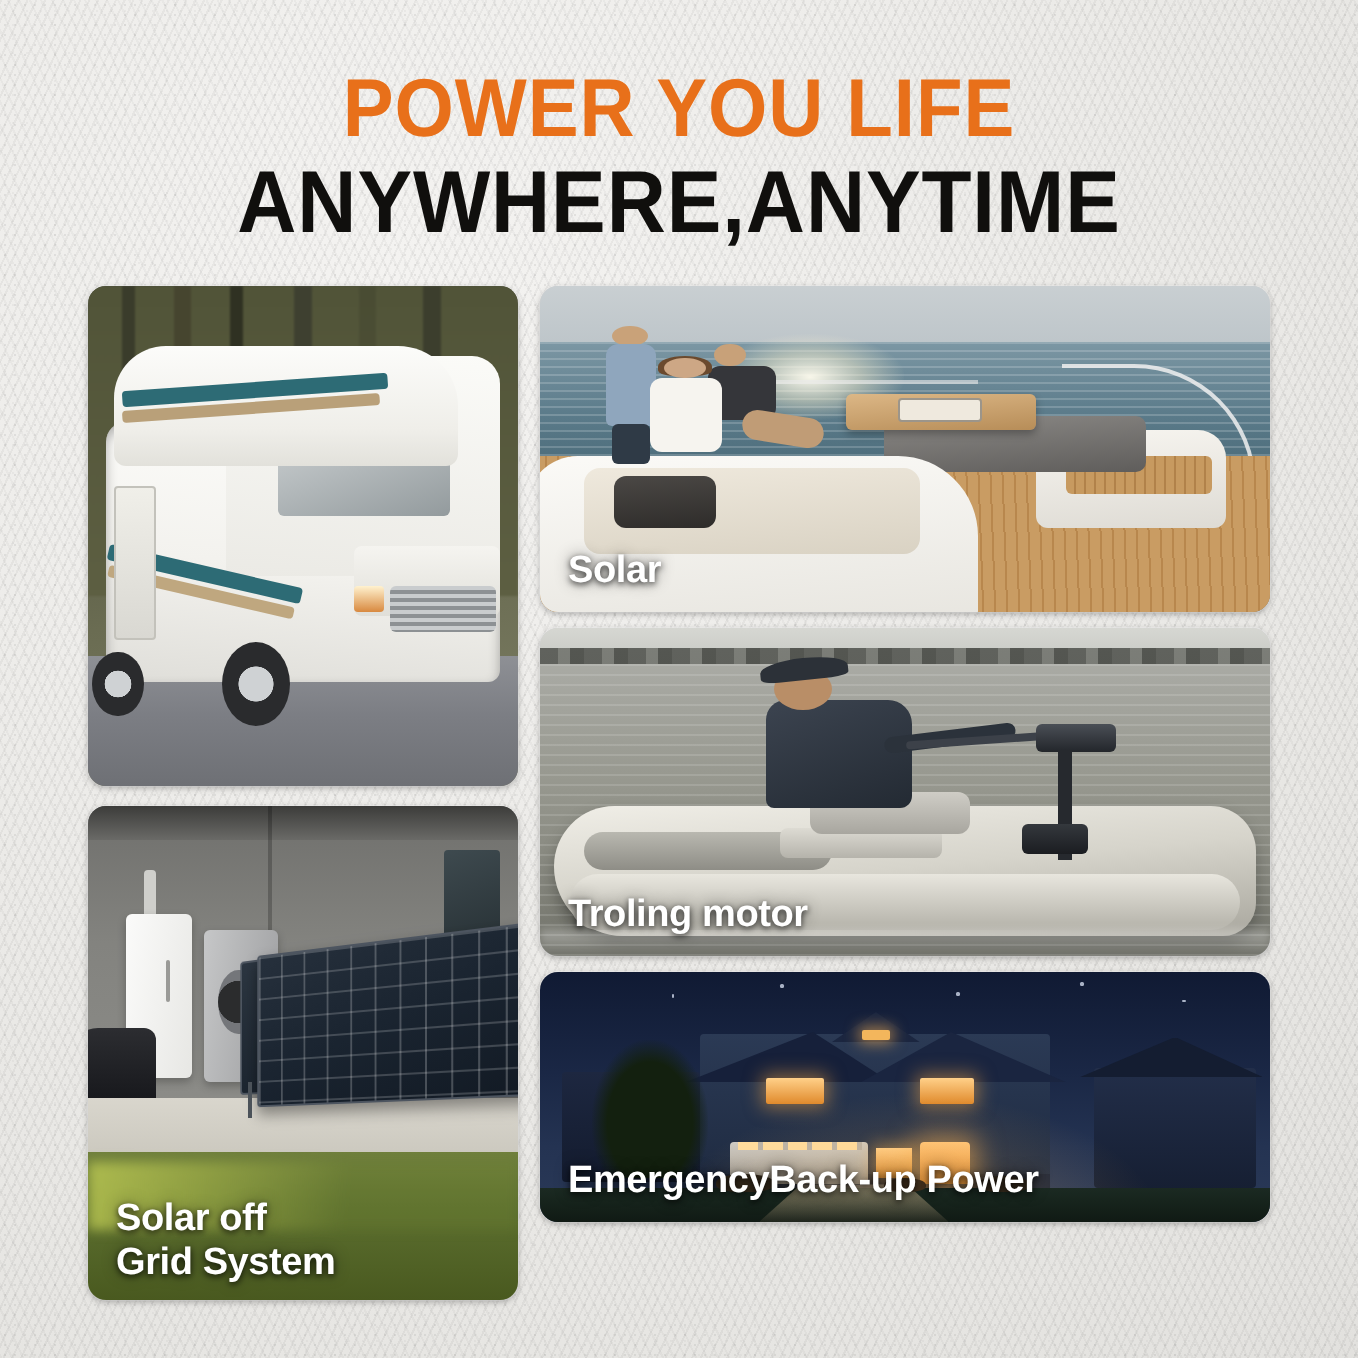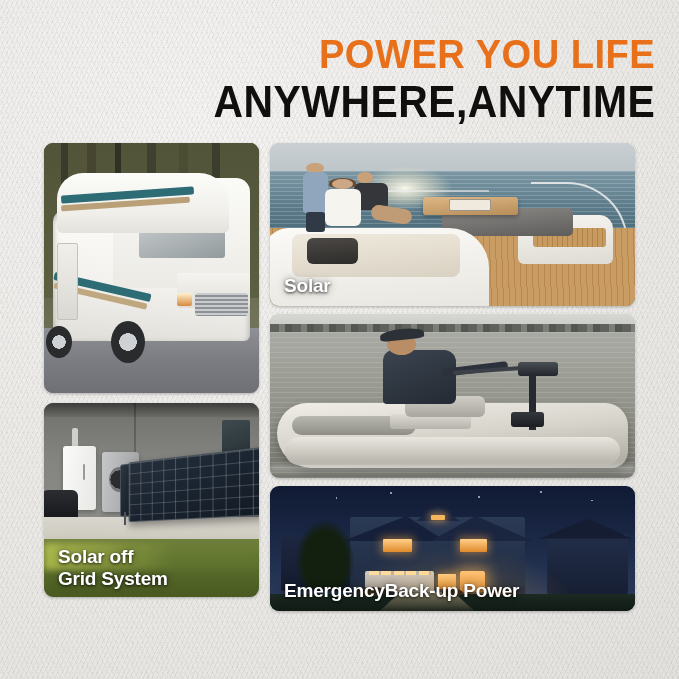--- a/index.html
+++ b/index.html
@@ -22,21 +22,21 @@
     background-image:
       radial-gradient(rgba(120,120,120,.25) .6px, transparent .7px),
       radial-gradient(rgba(160,160,160,.18) .6px, transparent .7px);
     background-size:5px 5px, 7px 7px;
     background-position:0 0, 3px 2px;
     opacity:.55;
   }
 
   
   #headline{
-    position:absolute;left:0;right:0;top:34px;text-align:right;
+    position:absolute;left:0;right:0;top:34px;text-align:center;
     line-height:1;
   }
   .hl{
     font-family:"Liberation Sans Narrow","Liberation Sans",sans-serif;
     font-weight:700;
     letter-spacing:.5px;
     display:block;
     transform:scaleX(.93);
   }
   #hl1{ font-size:41px; color:#e8701a; margin-bottom:5px; }
@@ -59,21 +59,21 @@
   .label{
     position:absolute; left:14px; bottom:10px;
     color:#fff; font-weight:700; font-size:19px; line-height:1.12;
     text-shadow:0 1px 3px rgba(0,0,0,.75), 0 0 8px rgba(0,0,0,.45);
     white-space:pre; letter-spacing:-.2px; z-index:9;
   }
   .label.two{ bottom:8px; }
 
   
   #card-rv   { top:0;   height:250px; }
-  #card-solar{ top:260px; height:194px; }
+  #card-solar{ top:260px; height:247px; }
   #card-yacht{ top:0;   height:163px; }
   #card-troll{ top:171px; height:164px; }
   #card-emerg{ top:343px; height:125px; }
 
   
   .rv-sky{position:absolute;inset:0;background:linear-gradient(170deg,#4c4f3c 0%,#595b44 35%,#6a6c52 60%,#7e7f66 100%);}
   .rv-trees{position:absolute;left:0;top:0;width:100%;height:62%;
     background:
       linear-gradient(90deg,transparent 0 8%,#3a3c2b 8% 11%,transparent 11% 20%,#46452f 20% 24%,transparent 24% 33%,#2f3122 33% 36%,transparent 36% 48%,#3e4030 48% 52%,transparent 52% 63%,#33352440 63% 67%,transparent 67% 78%,#3c3e2d 78% 82%,transparent 82% 100%),
       linear-gradient(180deg,#515438 0%,#5d5f42 100%);
@@ -392,20 +392,21 @@
           <div class="t-man-h"></div>
           <div class="t-cap"></div>
           <div class="t-arm"></div>
           <div class="t-shaft"></div>
           <div class="t-mhead"></div>
           <div class="t-mshaft"></div>
           <div class="t-mfoot"></div>
           <div class="t-tube"></div>
           <div class="t-wake"></div>
         </div>
+        <div class="label">Troling motor</div>
       </div>
 
       <div class="card" id="card-emerg">
         <div class="scene">
           <div class="e-sky"></div>
           <div class="e-star" style="left:18%;top:9%"></div>
           <div class="e-star" style="left:33%;top:5%"></div>
           <div class="e-star" style="left:57%;top:8%"></div>
           <div class="e-star" style="left:74%;top:4%"></div>
           <div class="e-star" style="left:88%;top:11%"></div>

